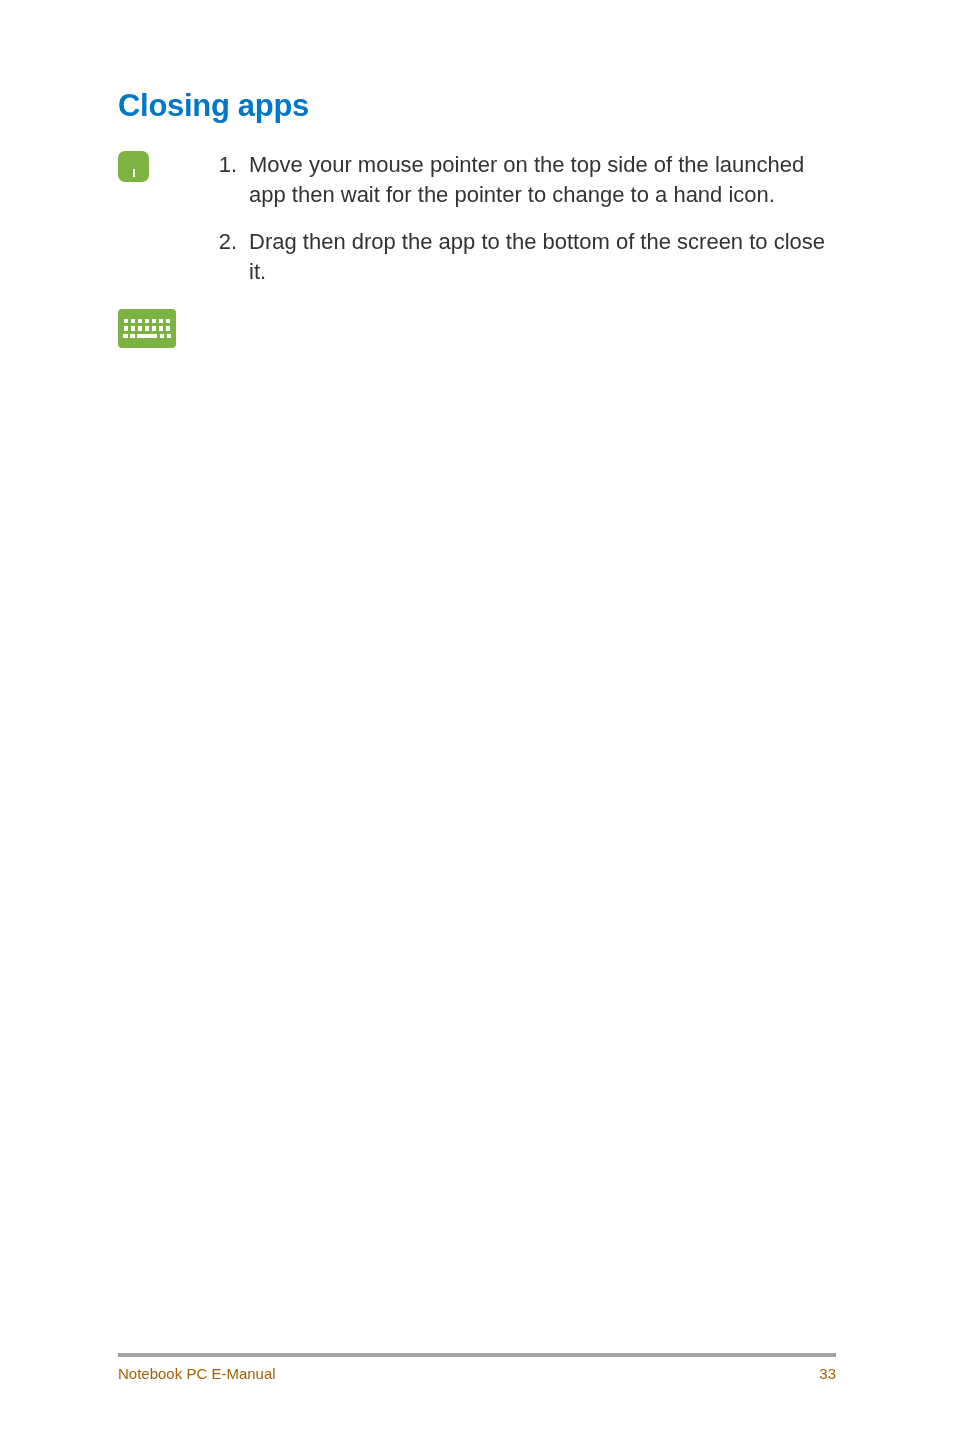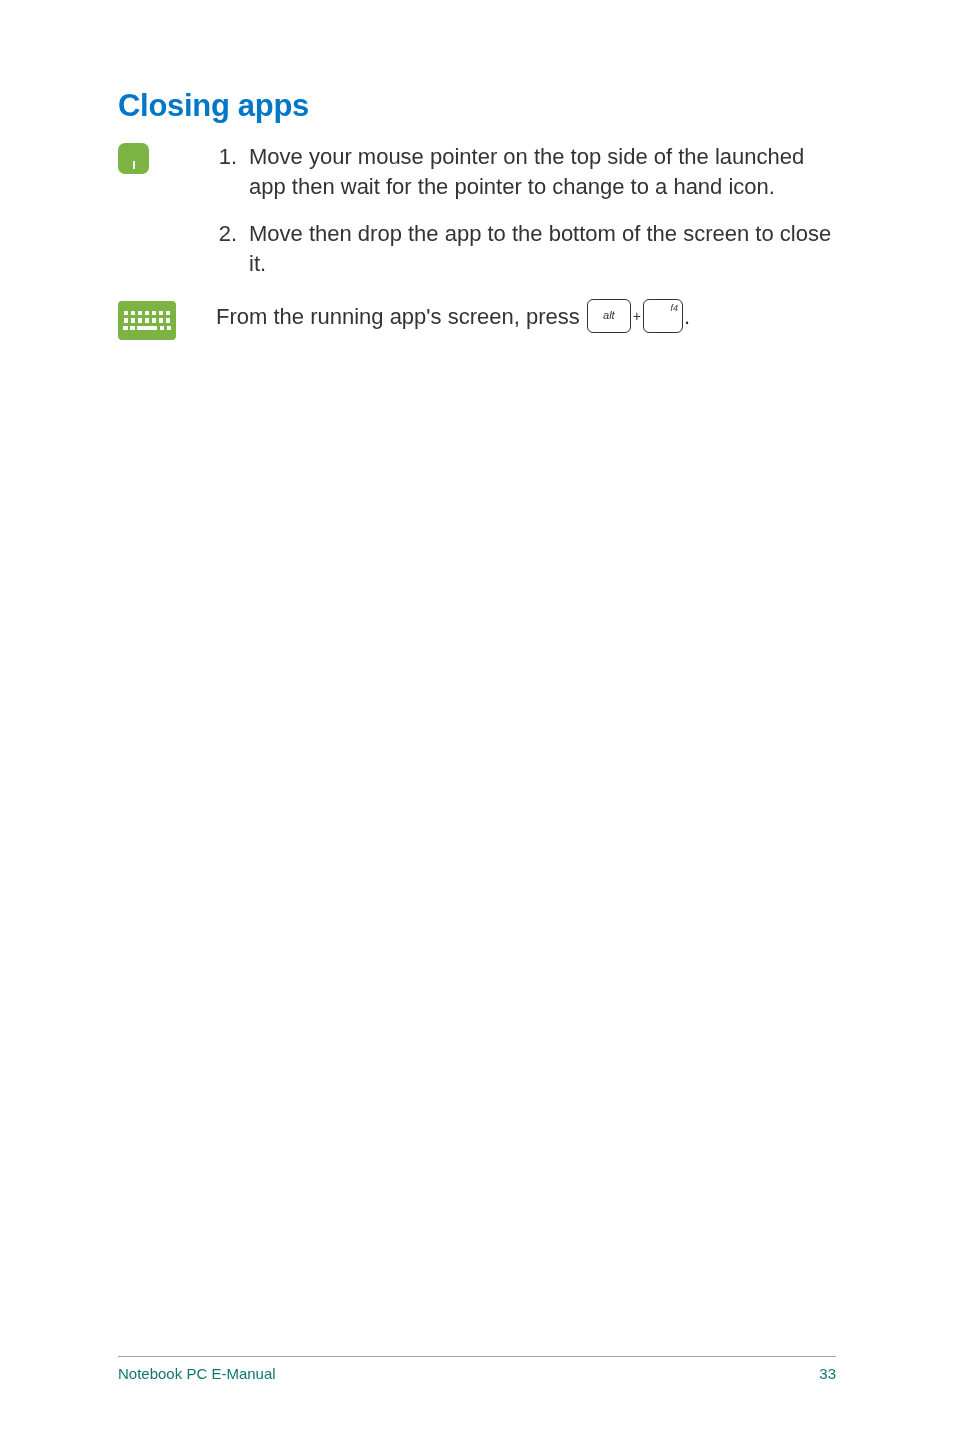--- a/index.html
+++ b/index.html
@@ -15,21 +15,21 @@
       position: relative;
       color: #222;
     }
     .content {
       padding: 88px 118px 0 118px;
     }
     .heading {
       color: #0077c8;
       font-size: 31px;
       font-weight: 700;
-      margin-bottom: 18px;
+      margin-bottom: 26px;
       letter-spacing: -0.3px;
     }
     .row {
       display: flex;
       align-items: flex-start;
       margin-bottom: 4px;
     }
     .icon-col {
       width: 98px;
       flex-shrink: 0;
@@ -134,46 +134,46 @@
       position: relative;
       top: -1px;
     }
     .footer {
       position: absolute;
       bottom: 56px;
       left: 118px;
       right: 118px;
     }
     .footer-line {
-      border-top: 1px solid #a3a3a3;
+      border-top: 4px solid #a3a3a3;
       padding-top: 8px;
       display: flex;
       justify-content: space-between;
       font-size: 15px;
-      color: #0f766e;
+      color: #a16207;
     }
   </style>
 </head>
 <body>
 
 <div class="content">
   <h2 class="heading">Closing apps</h2>
 
   <div class="row">
     <div class="icon-col">
       <div class="touchpad-icon"></div>
     </div>
     <div class="text-col">
       <div class="list-item">
         <div class="list-num">1.</div>
         <div class="list-text">Move your mouse pointer on the top side of the launched app then wait for the pointer to change to a hand icon.</div>
       </div>
       <div class="list-item">
         <div class="list-num">2.</div>
-        <div class="list-text">Move then drop the app to the bottom of the screen to close it.</div>
+        <div class="list-text">Drag then drop the app to the bottom of the screen to close it.</div>
       </div>
     </div>
   </div>
 
   <div class="row">
     <div class="icon-col">
       <div class="keyboard-icon">
         <div class="kb-row">
             <span class="k"></span>
             <span class="k"></span>
@@ -193,23 +193,20 @@
             <span class="k"></span>
           </div>
         <div class="kb-row">
             <span class="k"></span>
             <span class="k"></span>
             <span class="k space"></span>
             <span class="k"></span>
             <span class="k"></span>
           </div>
       </div>
-    </div>
-    <div class="text-col">
-      <span class="inline-text">From the running app's screen, press </span><span class="keycap">alt</span><span class="plus">+</span><span class="keycap f4">f4</span><span class="inline-text">.</span>
     </div>
   </div>
 </div>
 
 <div class="footer">
   <div class="footer-line">
     <span>Notebook PC E-Manual</span>
     <span>33</span>
   </div>
 </div>

